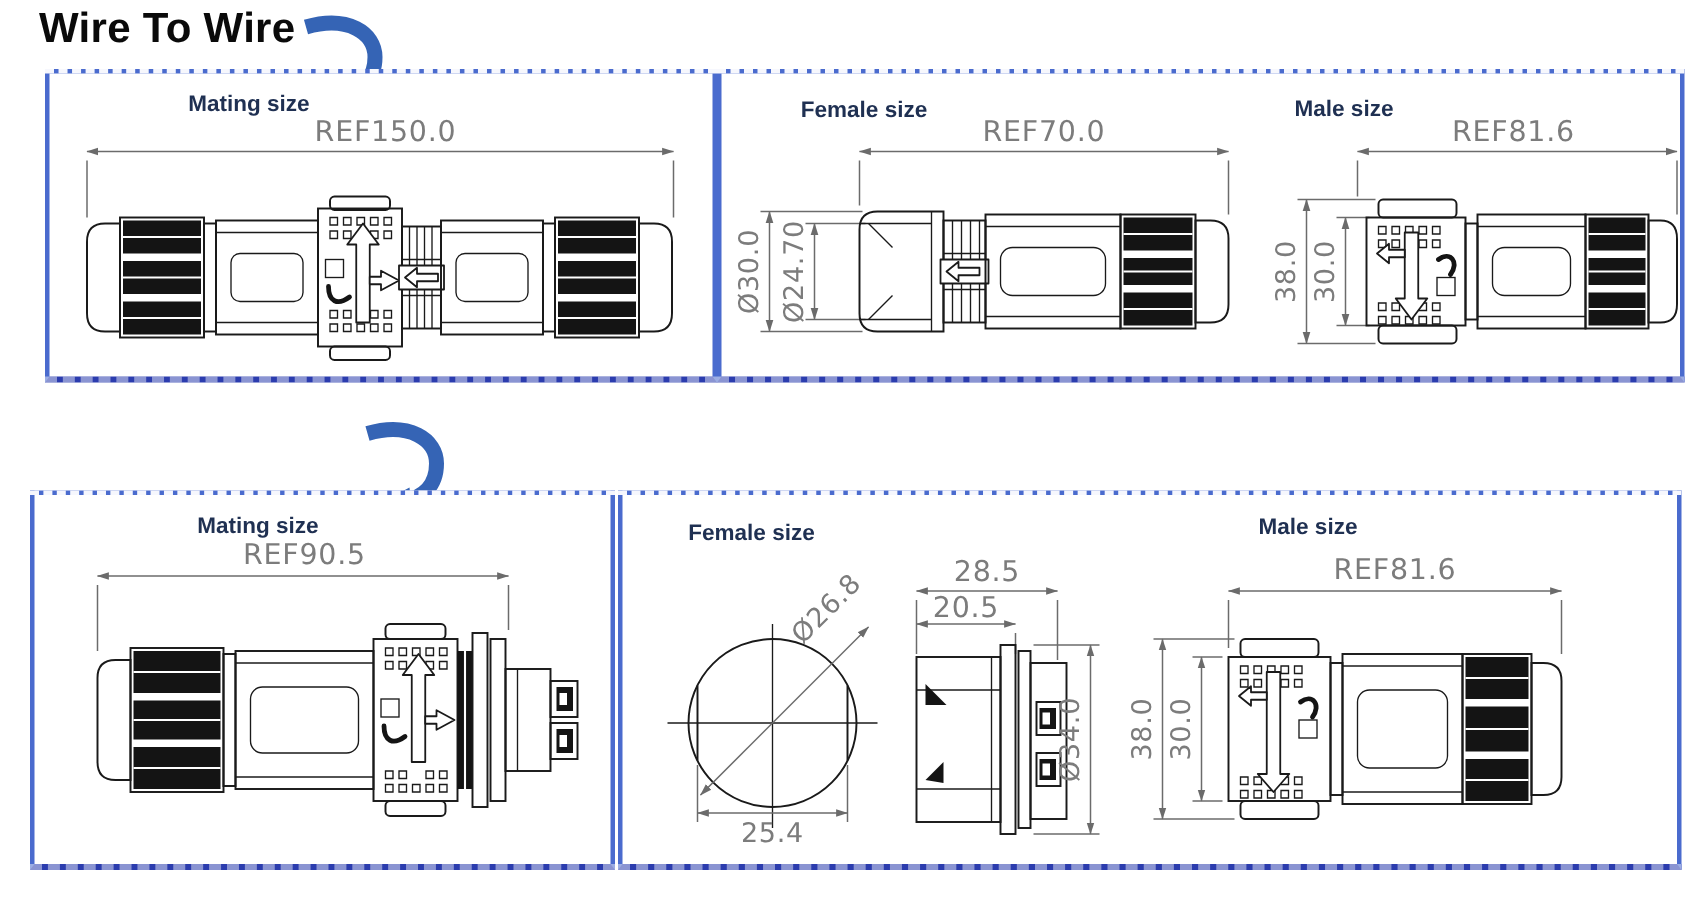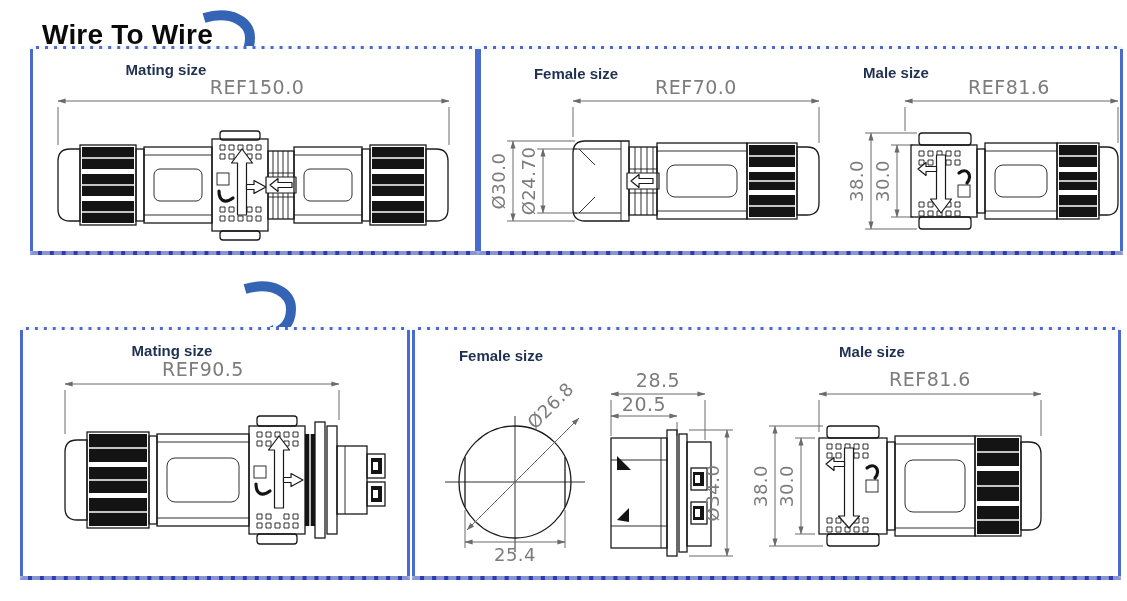--- a/index.html
+++ b/index.html
@@ -1,18 +1,18 @@
 <!DOCTYPE html>
 <html><head>
 <meta charset="utf-8">
 <style>
   html,body{margin:0;padding:0;background:#fff;}
   #canvas{position:relative;width:1127px;height:601px;background:#ffffff;overflow:hidden;
           font-family:"Liberation Sans",sans-serif;}
-  .title{position:absolute;margin:16px;font-size:28px;font-weight:600;color:#0a0a0a;letter-spacing:0.2px;}
+  .title{position:absolute;margin:0;font-size:28px;font-weight:600;color:#0a0a0a;letter-spacing:0.2px;}
   .swoosh{position:absolute;}
   .panel{position:absolute;box-sizing:border-box;background:#fff;
          border:3px solid #4a6bce;border-bottom:4px solid #2b3cae;}
   .panel::before{content:"";position:absolute;left:-3px;right:-3px;top:-3px;
          border-top:3px dashed rgba(255,255,255,0.95);pointer-events:none;}
   .panel::after{content:"";position:absolute;left:-3px;right:-3px;bottom:-4px;
          border-bottom:4px dashed rgba(255,255,255,0.45);pointer-events:none;}
   .size-label{position:absolute;font-size:15px;font-weight:700;color:#1f3052;text-align:center;}
   .drawing{position:absolute;left:0;top:0;}
   

